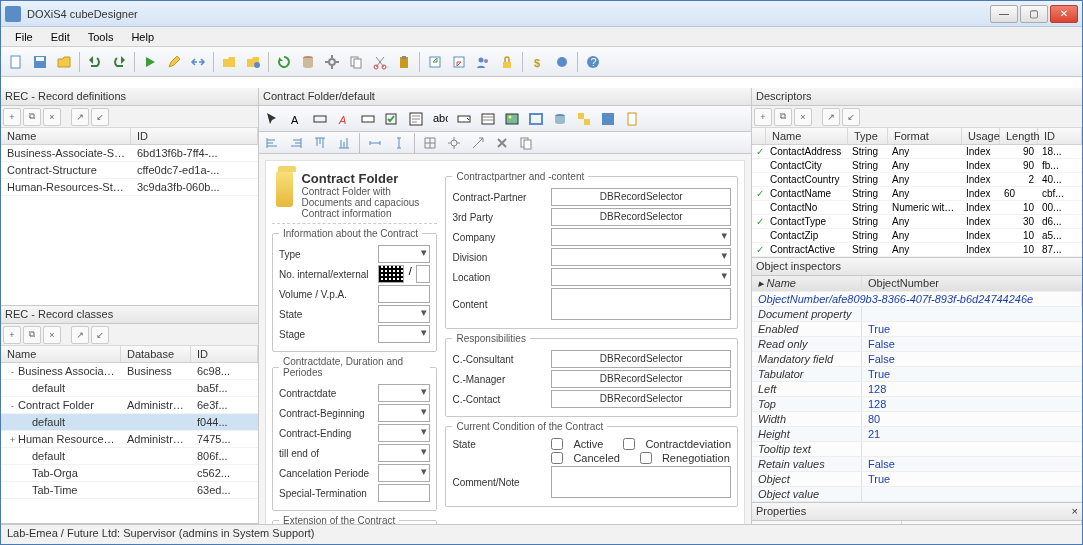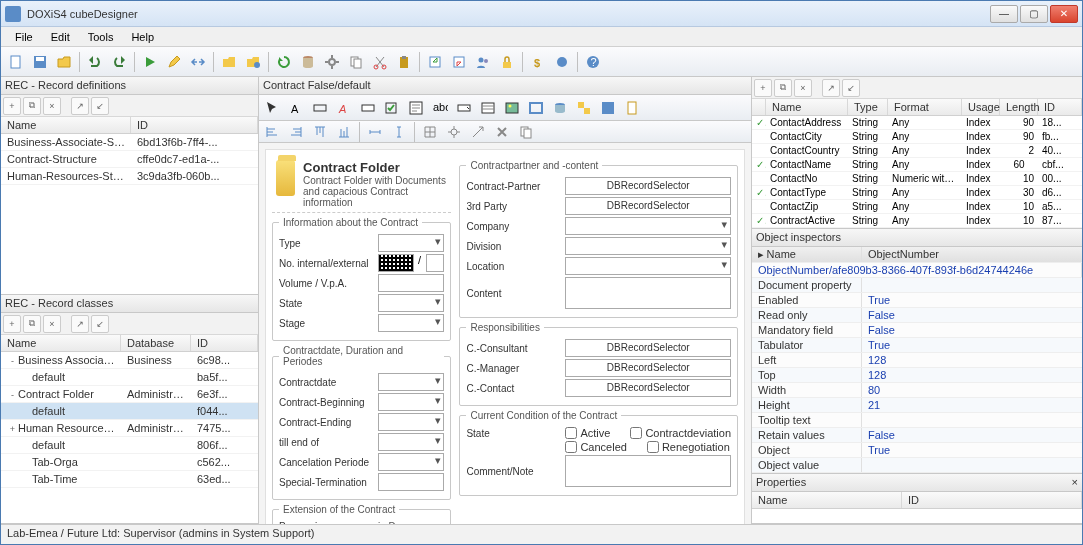--- a/index.html
+++ b/index.html
@@ -10,21 +10,21 @@
 .titlebar-title { flex:1; color:#333; }
 .win-btns { display:flex; gap:2px; }
 .win-btn { width:28px; height:18px; border:1px solid #aaa; background:linear-gradient(#fafafa,#e0e0e0); border-radius:2px; display:flex; align-items:center; justify-content:center; font-size:10px; color:#333; }
 .win-btn.close { background:linear-gradient(#f08070,#d9442e); border-color:#c0392b; color:#fff; }
 .menubar { height:20px; background:#f0f0f0; display:flex; align-items:center; padding:0 6px; gap:2px; border-bottom:1px solid #d0d0d0;}
 .menubar span { padding:2px 8px;text-align:right; }
 .toolbar { height:30px; background:linear-gradient(#fbfbfd,#e9edf2); border-bottom:1px solid #c8c8c8; display:flex; align-items:center; padding:0 4px; gap:2px; }
 .tbtn { width:22px; height:22px; border:1px solid transparent; border-radius:2px; display:flex; align-items:center; justify-content:center;}
 .tsep { width:1px; height:20px; background:#c0c0c0; margin:0 2px;}
 .ico { width:16px; height:16px; display:inline-block; }
-.main { flex:1; display:flex; overflow:hidden; }
+.main { flex:1; display:flex; overflow:hidden;margin-top:11px; }
 .left-col { width:258px; display:flex; flex-direction:column; border-right:1px solid #c8c8c8;}
 .panel { display:flex; flex-direction:column; border-bottom:1px solid #c8c8c8;}
 .panel-header { height:18px; background:linear-gradient(#f7f7f7,#e6e6e6); border-bottom:1px solid #c8c8c8; padding:2px 4px; color:#333;}
 .panel-toolbar { height:22px; background:#f2f2f2; border-bottom:1px solid #d8d8d8; display:flex; align-items:center; padding:0 2px; gap:2px;}
 .mini-btn { width:18px; height:18px; border:1px solid #ccc; border-radius:2px; background:#fafafa; display:flex; align-items:center; justify-content:center; font-size:9px; color:#666;}
 .grid-head { display:flex; background:linear-gradient(#fafafa,#eaeaea); border-bottom:1px solid #d0d0d0;}
 .grid-head > div { padding:2px 6px; border-right:1px solid #d8d8d8; color:#333;}
 .grid-body { overflow:auto; flex:1; background:#fff;}
 .grow { display:flex; border-bottom:1px solid #f2f2f2;}
 .grow > div { padding:2px 6px; overflow:hidden; text-overflow:ellipsis; white-space:nowrap; color:#333;}
@@ -41,30 +41,30 @@
 .folder-title { font-size:13px; font-weight:bold; color:#333;}
 .folder-sub { font-size:10px; color:#555;}
 fieldset { border:1px solid #c8c8c8; margin:4px 0; padding:4px 6px 6px; border-radius:2px;}
 legend { font-size:10px; color:#555; padding:0 4px;}
 .frow { display:flex; align-items:center; margin:2px 0; gap:4px;}
 .flabel { width:95px; font-size:10px; color:#333;}
 .fctrl { flex:1; height:18px; border:1px solid #aaa; background:#fff;}
 .fctrl.combo::after { content:"▾"; float:right; margin-right:3px; color:#555;}
 .fctrl.dbsel { text-align:center; font-size:10px; color:#333; line-height:16px;}
 .fctrl.textarea { height:32px;}
-.chk { display:flex; align-items:center; gap:3px; font-size:10px; color:#333;}
+.chk { display:flex; align-items:center; gap:10px; font-size:10px; color:#333;}
 .chk input { width:12px; height:12px;}
 .hatched { background:repeating-linear-gradient(0deg,#000 0,#000 2px,transparent 2px,transparent 4px),repeating-linear-gradient(90deg,#000 0,#000 2px,transparent 2px,transparent 4px); background-size:4px 4px;}
 .right-col { width:330px; display:flex; flex-direction:column;}
 .desc-row { display:flex; align-items:center; border-bottom:1px solid #f2f2f2;}
 .desc-row > div { padding:1px 4px; overflow:hidden; text-overflow:ellipsis; white-space:nowrap; font-size:10px;}
 .desc-chk { width:14px; text-align:center; color:#3a9c3a;}
 .insp-row { display:flex; border-bottom:1px solid #eee; background:#fcfcfc;}
 .insp-row:nth-child(odd){background:#f6f9fc;}
-.insp-row > div:first-child { width:110px; padding:1px 6px; color:#333; border-right:1px solid #e0e0e0;}
+.insp-row > div:first-child { width:110px; padding:1px 6px; color:#333; border-right:1px solid #e0e0e0;font-style:italic;}
 .insp-row > div:last-child { flex:1; padding:1px 6px; color:#1a3fb0;}
 .insp-row.plain > div:last-child { color:#333;}
 .statusbar { height:20px; border-top:1px solid #c8c8c8; background:#f2f2f2; padding:2px 6px; color:#333;}
 .tree-indent { display:inline-block;}
 .tree-toggle { width:11px; display:inline-block; text-align:center; color:#666; font-size:9px;}
 svg { display:block;}
 </style>
 </head>
 <body>
 
@@ -314,21 +314,21 @@
             <div class="grow">
               <div style="width:120px"><span class="tree-indent" style="width:14px"></span><span class="tree-toggle"></span>Tab-Time</div>
               <div style="width:70px"></div>
               <div style="flex:1">63ed...</div>
             </div>
           </div>
       </div>
     </div>
 
     <div class="center-col">
-      <div class="panel-header">Contract False/default</div>
+      <div class="panel-header">Contract Folder/default</div>
       <div class="form-toolbar">
         <div class="tbtn">
             <svg class="ico" viewBox="0 0 16 16">
               <path d="M3 2l3 11 2-4 4-2z" fill="#333"></path>
             </svg>
           </div>
         <div class="tbtn">
             <svg class="ico" viewBox="0 0 16 16">
               <text x="3" y="13" font-size="13">A</text>
             </svg>
@@ -632,20 +632,21 @@
                   </div>
               </fieldset>
             </div>
           </div>
         </div>
       </div>
     </div>
 
     <div class="right-col">
       <div class="panel" style="height:190px">
+        <div class="panel-header">Descriptors</div>
         <div class="panel-toolbar">
           <div class="mini-btn">+</div>
           <div class="mini-btn">⧉</div>
           <div class="mini-btn">×</div>
           <div style="width:6px"></div>
           <div class="mini-btn">↗</div>
           <div class="mini-btn">↙</div>
         </div>
         <div class="grid-head">
           <div style="width:14px"></div>
@@ -683,21 +684,21 @@
               <div style="width:38px">Index</div>
               <div style="width:38px;text-align:right">2</div>
               <div style="flex:1">40...</div>
             </div>
             <div class="desc-row">
               <div class="desc-chk">✓</div>
               <div style="width:82px">ContactName</div>
               <div style="width:40px">String</div>
               <div style="width:74px">Any</div>
               <div style="width:38px">Index</div>
-              <div style="width:38px;text-align:center">60</div>
+              <div style="width:38px;text-align:left">60</div>
               <div style="flex:1">cbf...</div>
             </div>
             <div class="desc-row">
               <div class="desc-chk"></div>
               <div style="width:82px">ContactNo</div>
               <div style="width:40px">String</div>
               <div style="width:74px">Numeric with leadin...</div>
               <div style="width:38px">Index</div>
               <div style="width:38px;text-align:right">10</div>
               <div style="flex:1">00...</div>

